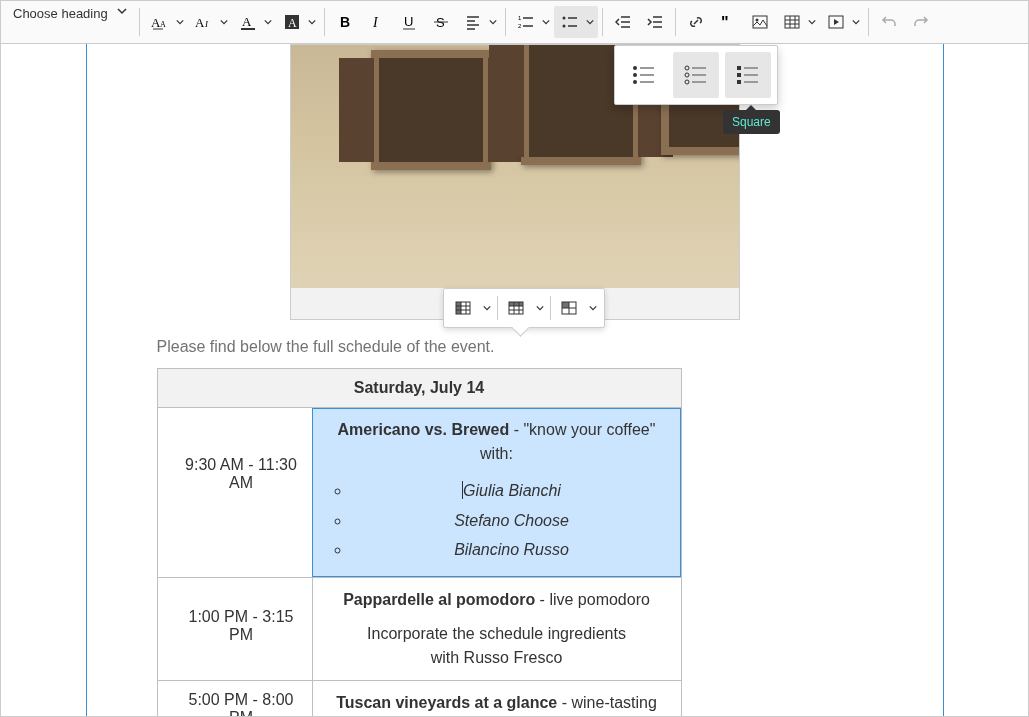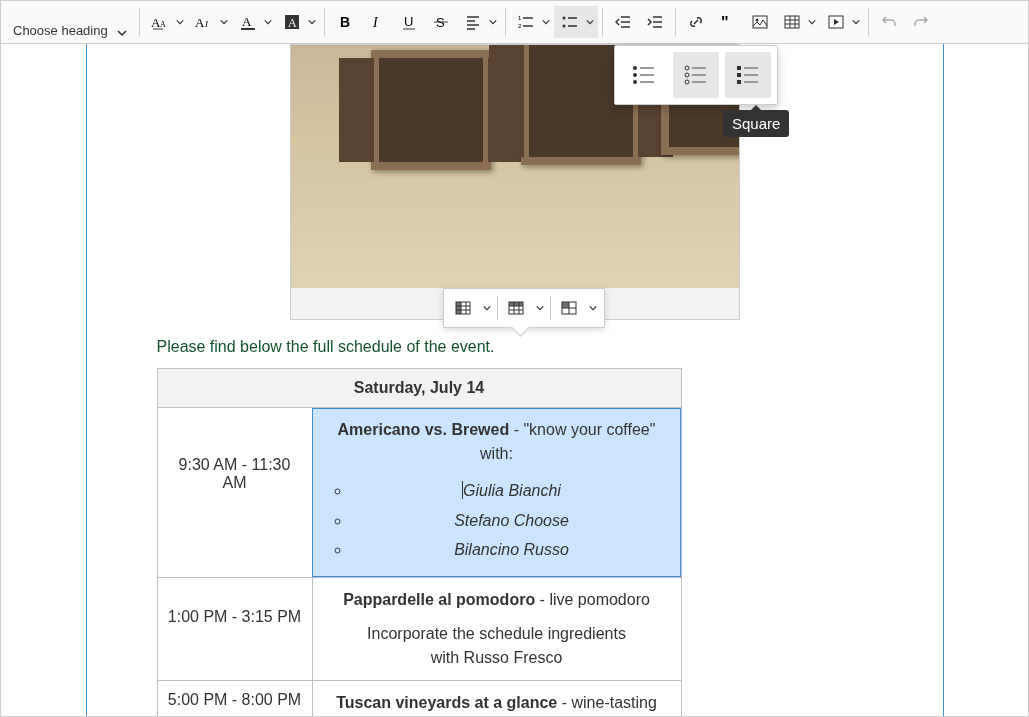--- a/index.html
+++ b/index.html
@@ -47,21 +47,21 @@
     cursor: pointer;
     color: #333;
     position: relative;
   }
   .tb-btn.active { background: #e6e6e6; }
   .tb-btn.disabled { color: #aaa; cursor: default; }
   .heading-select {
     width: 130px;
     height: 32px;
     display: flex;
-    align-items: flex-end;
+    align-items: flex-start;
     justify-content: space-between;
     padding: 0 8px;
     cursor: pointer;
     font-size: 13px;
     border-radius: 2px;
   }
   .chev { margin-left: 2px; }
   .split-chev {
     height: 32px;
     width: 16px;
@@ -120,40 +120,40 @@
   .window.w2 .shutter.r { right:-40px; top:0; width:35px; height:100%; }
   .img-caption {
     text-align: center;
     padding: 8px;
     font-size: 13px;
     color: #555;
   }
   .intro-text {
     margin: 18px 0 12px 0;
     font-size: 16px;
-    color: #14532d;
+    color: #737373;
   }
   
   .sched {
     width: 525px;
     border-collapse: collapse;
     font-size: 16px;
     margin-top: 4px;
   }
   .sched th, .sched td {
     border: 1px solid #bfbfbf;
     padding: 10px 8px;
     vertical-align: top;
     text-align: center;
   }
   .sched thead th {
     background: #f2f2f2;
     font-weight: bold;
   }
-  .sched td.time { width: 155px; padding-top: 48px; }
+  .sched td.time { width: 155px; padding-top: 48px; padding-left: 21px; }
   .sched td.time.single { padding-top: 10px; }
   .sched td.desc ul { margin: 12px 0 4px 0; padding-left: 30px; font-style: italic; }
   .sched td.desc ul li { list-style: circle; margin: 4px 0; line-height:1.6; }
   .sched td.selected {
     background: #cce5ff;
     outline: 1px solid #3b8fd9;
     outline-offset: -1px;
   }
   .caret {
     display:inline-block;
@@ -209,22 +209,22 @@
     cursor:pointer;
     border-radius:2px;
   }
   .bullet-opt.hover { background:#e6e6e6; }
   .bullet-opt.sel { background:#e6e6e6; }
   
   .tooltip {
     position:absolute;
     left: 722px; top:109px;
     background:#333;
-    color:#ffffff;
-    font-size:15px;
+    color:#5eead4;
+    font-size:12px;
     padding:5px 9px;
     border-radius:3px;
     z-index:35;
   }
   .tooltip::before {
     content:'';
     position:absolute;
     top:-5px; left:50%;
     margin-left:-5px;
     border:5px solid transparent;

